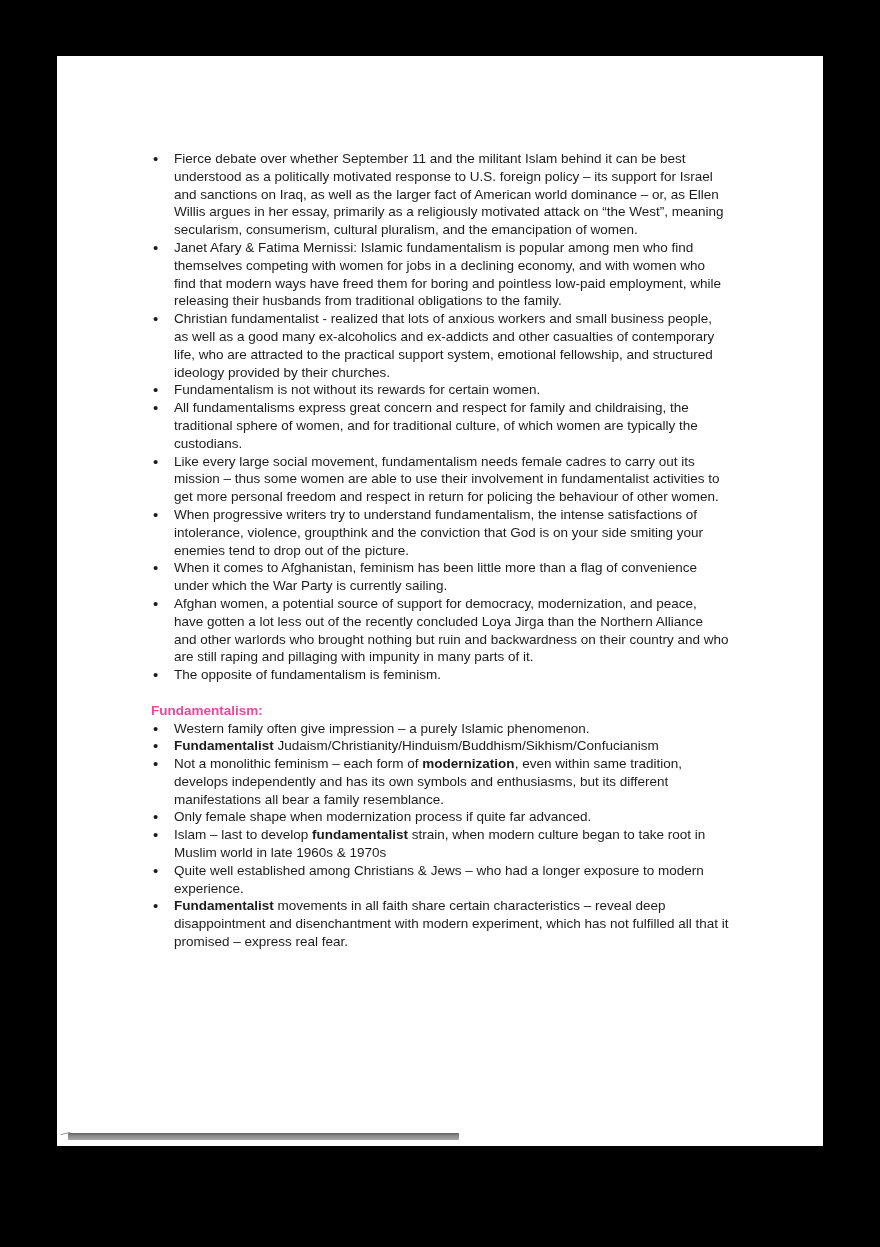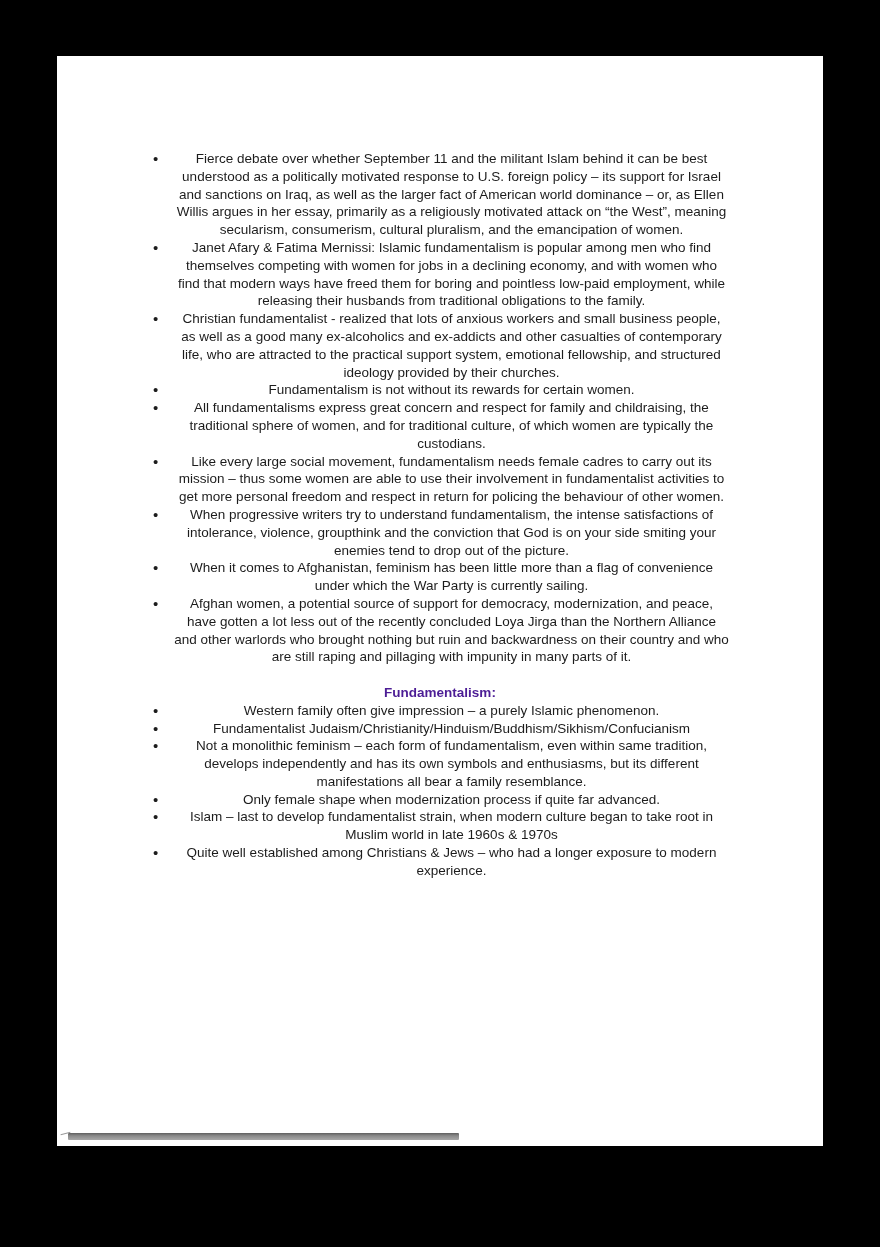--- a/index.html
+++ b/index.html
@@ -18,21 +18,20 @@
     background: #000000;
   }
   .paper {
     position: absolute;
     left: 57px;
     top: 56px;
     width: 766px;
     height: 1090px;
     background: #ffffff;
     overflow: hidden;
-    text-align: center;
   }
   .doc {
     position: absolute;
     left: 94px;
     top: 94px;
     width: 578px;
     color: #1c1c1c;
     font-size: 13.5px;
     line-height: 17.8px;
   }
@@ -50,23 +49,23 @@
     position: absolute;
     left: 2px;
     top: 0;
     font-size: 15px;
   }
   h2.doc-heading {
     margin: 17.8px 0 0 0;
     font-size: 13.5px;
     line-height: 17.8px;
     font-weight: bold;
-    color: #4c1d95;
+    color: #ec4899;
   }
-  b { font-weight: normal; }
+  b { font-weight: bold; }
   .scroll-fragment {
     position: absolute;
     left: 68px;
     top: 1133px;
     width: 391px;
     height: 7px;
     background: linear-gradient(180deg, #5f5f5f 0%, #8a8a8a 40%, #a8a8a8 100%);
     border-radius: 1px;
   }
   .scroll-fragment::before {
@@ -89,26 +88,28 @@
       <ul class="bullets">
           <li><span>Fierce debate over whether September 11 and the militant Islam behind it can be best understood as a politically motivated response to U.S. foreign policy – its support for Israel and sanctions on Iraq, as well as the larger fact of American world dominance – or, as Ellen Willis argues in her essay, primarily as a religiously motivated attack on “the West”, meaning secularism, consumerism, cultural pluralism, and the emancipation of women.</span></li>
           <li><span>Janet Afary &amp; Fatima Mernissi: Islamic fundamentalism is popular among men who find themselves competing with women for jobs in a declining economy, and with women who find that modern ways have freed them for boring and pointless low-paid employment, while releasing their husbands from traditional obligations to the family.</span></li>
           <li><span>Christian fundamentalist - realized that lots of anxious workers and small business people, as well as a good many ex-alcoholics and ex-addicts and other casualties of contemporary life, who are attracted to the practical support system, emotional fellowship, and structured ideology provided by their churches.</span></li>
           <li><span>Fundamentalism is not without its rewards for certain women.</span></li>
           <li><span>All fundamentalisms express great concern and respect for family and childraising, the traditional sphere of women, and for traditional culture, of which women are typically the custodians.</span></li>
           <li><span>Like every large social movement, fundamentalism needs female cadres to carry out its mission – thus some women are able to use their involvement in fundamentalist activities to get more personal freedom and respect in return for policing the behaviour of other women.</span></li>
           <li><span>When progressive writers try to understand fundamentalism, the intense satisfactions of intolerance, violence, groupthink and the conviction that God is on your side smiting your enemies tend to drop out of the picture.</span></li>
           <li><span>When it comes to Afghanistan, feminism has been little more than a flag of convenience under which the War Party is currently sailing.</span></li>
           <li><span>Afghan women, a potential source of support for democracy, modernization, and peace, have gotten a lot less out of the recently concluded Loya Jirga than the Northern Alliance and other warlords who brought nothing but ruin and backwardness on their country and who are still raping and pillaging with impunity in many parts of it.</span></li>
+          <li><span>The opposite of fundamentalism is feminism.</span></li>
         </ul>
       <h2 class="doc-heading">Fundamentalism:</h2>
       <ul class="bullets">
           <li><span>Western family often give impression – a purely Islamic phenomenon.</span></li>
           <li><b>Fundamentalist</b><span> Judaism/Christianity/Hinduism/Buddhism/Sikhism/Confucianism</span></li>
-          <li><span>Not a monolithic feminism – each form of </span><b>fundamentalism</b><span>, even within same tradition, develops independently and has its own symbols and enthusiasms, but its different manifestations all bear a family resemblance.</span></li>
+          <li><span>Not a monolithic feminism – each form of </span><b>modernization</b><span>, even within same tradition, develops independently and has its own symbols and enthusiasms, but its different manifestations all bear a family resemblance.</span></li>
           <li><span>Only female shape when modernization process if quite far advanced.</span></li>
           <li><span>Islam – last to develop </span><b>fundamentalist</b><span> strain, when modern culture began to take root in Muslim world in late 1960s &amp; 1970s</span></li>
           <li><span>Quite well established among Christians &amp; Jews – who had a longer exposure to modern experience.</span></li>
+          <li><b>Fundamentalist</b><span> movements in all faith share certain characteristics – reveal deep disappointment and disenchantment with modern experiment, which has not fulfilled all that it promised – express real fear.</span></li>
         </ul>
     </div>
   </div>
   <div class="scroll-fragment"></div>
 </div>
 
 </body></html>

